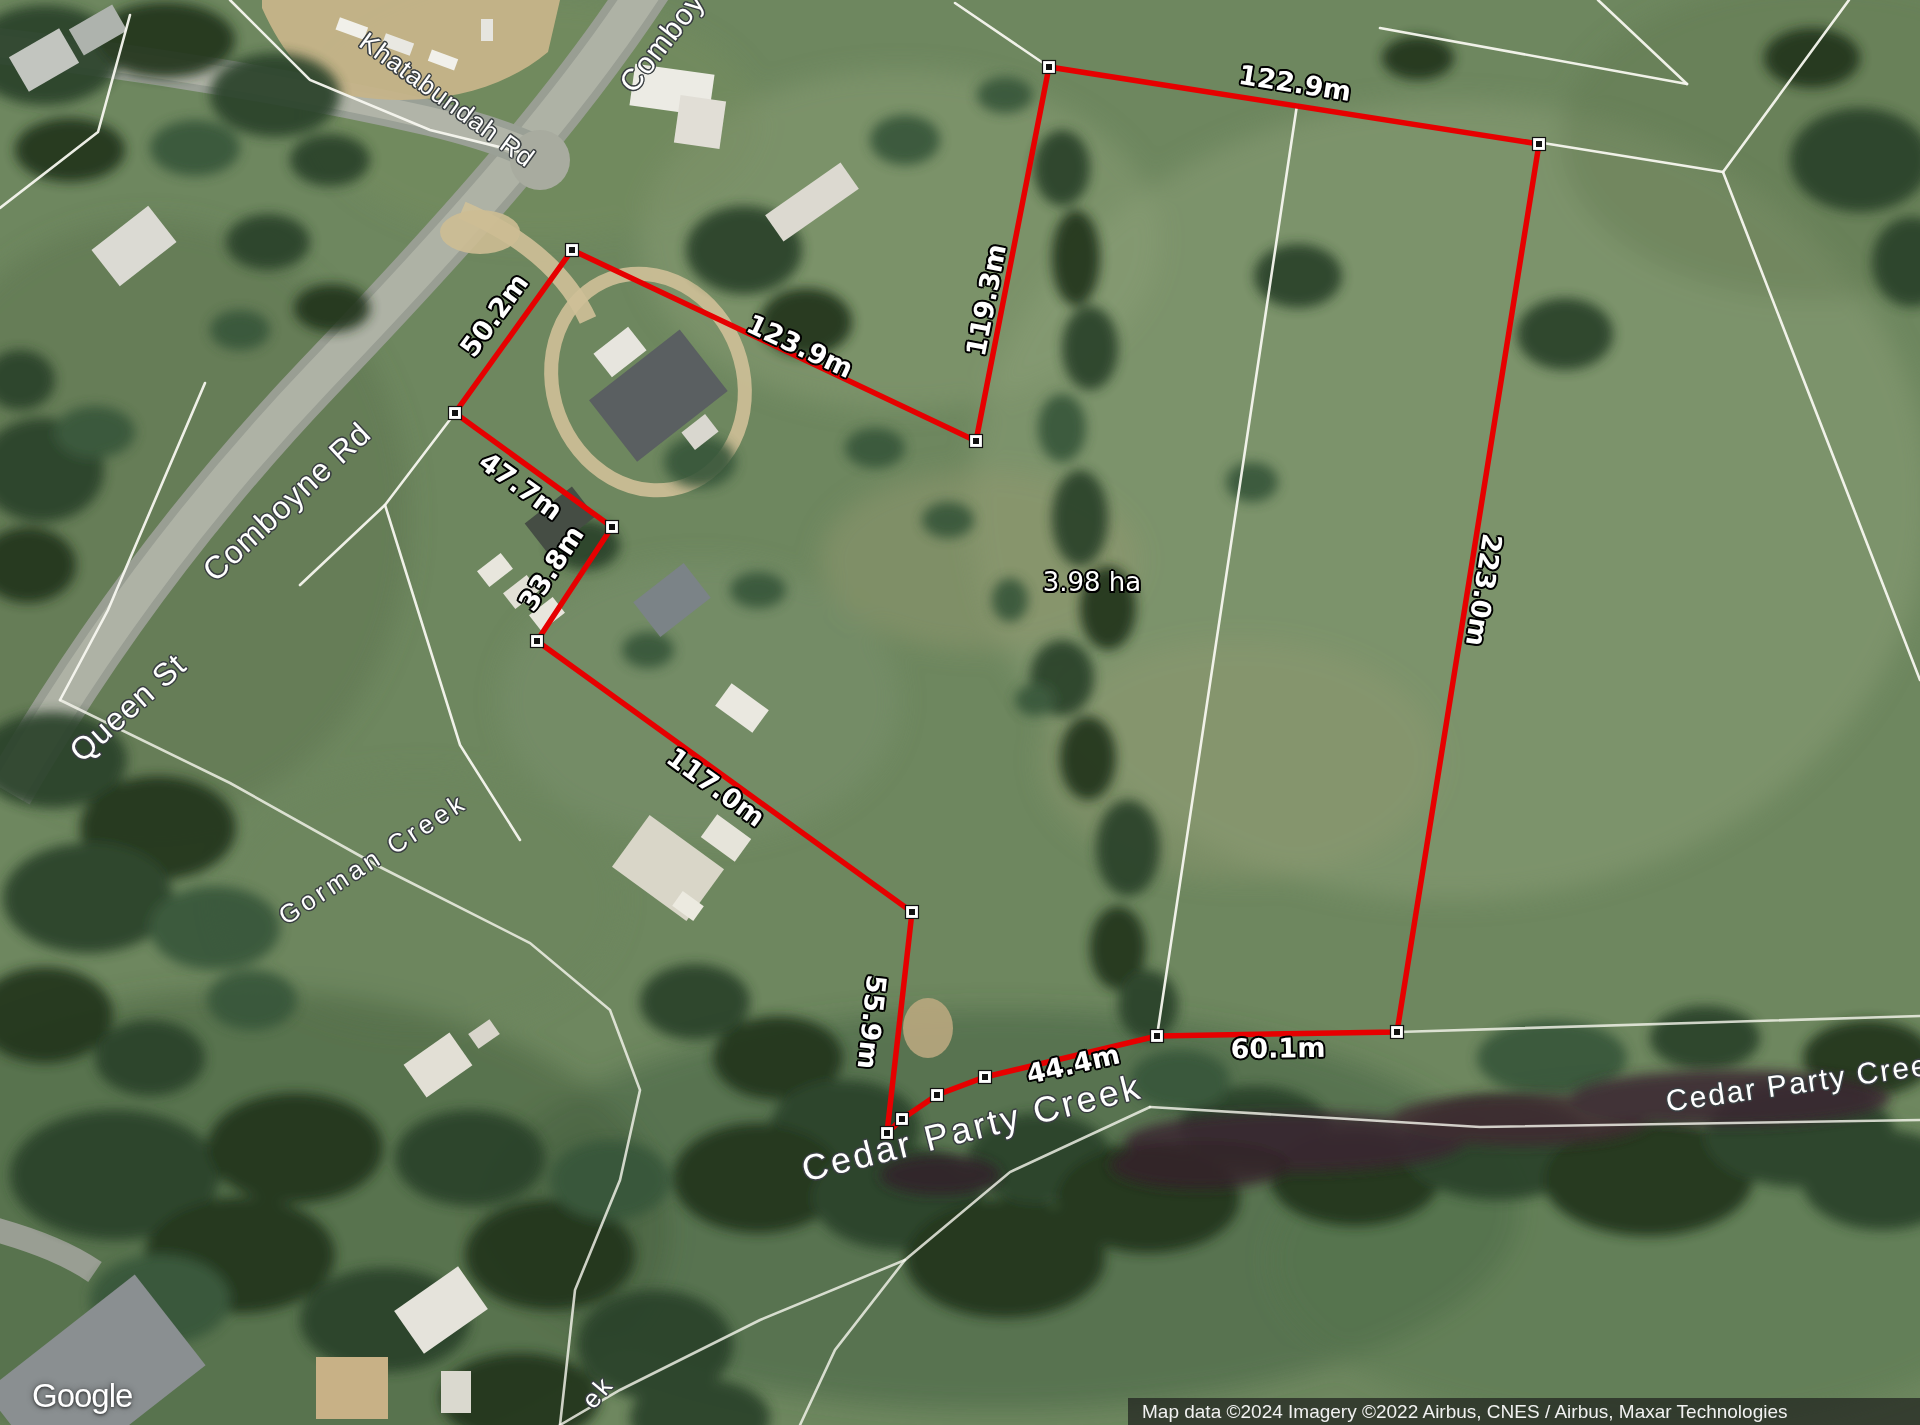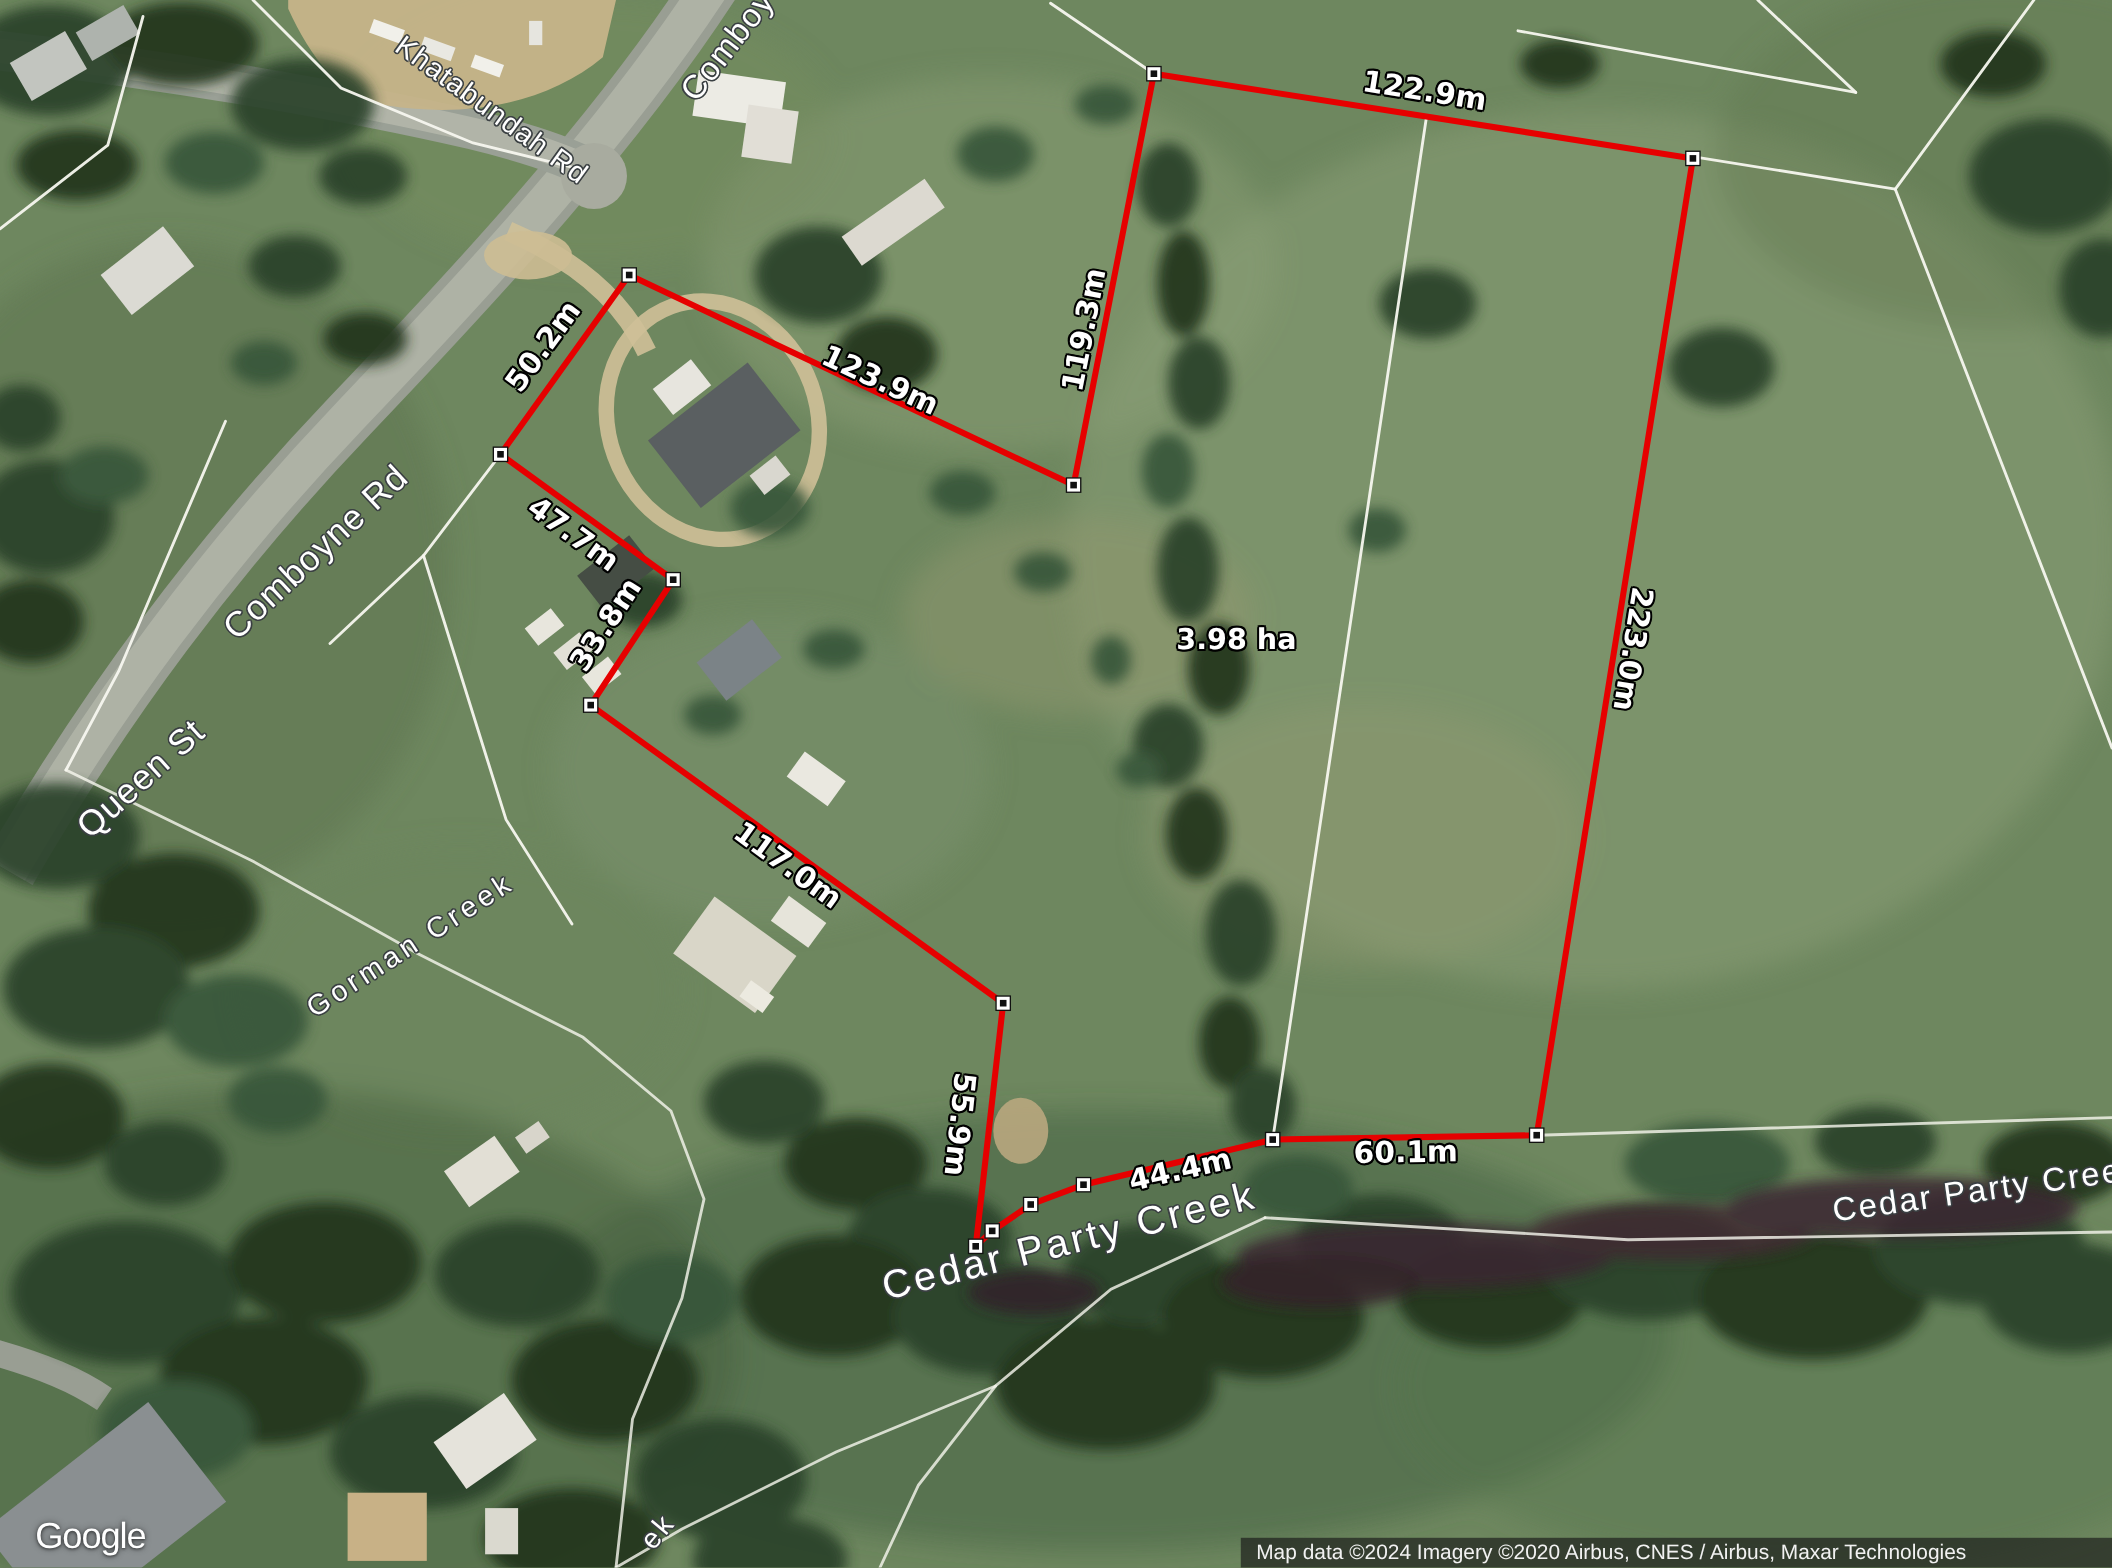--- a/index.html
+++ b/index.html
@@ -23,21 +23,21 @@
   #lbl-119-3 {left:986px; top:300px; --r:-79deg;}
   #lbl-123-9 {left:800px; top:346px; --r:25deg;}
   #lbl-50-2  {left:494px; top:315px; --r:-54deg;}
   #lbl-47-7  {left:521px; top:486px; --r:36deg;}
   #lbl-33-8  {left:551px; top:568px; --r:-57deg;}
   #lbl-117-0 {left:716px; top:787px; --r:36deg;}
   #lbl-55-9  {left:872px; top:1022px;--r:96deg;}
   #lbl-44-4  {left:1073px;top:1064px;--r:-13deg;}
   #lbl-60-1  {left:1278px;top:1048px;--r:-1deg;}
   #lbl-223-0 {left:1484px;top:590px; --r:99deg;}
-  #lbl-area  {left:1092px;top:582px; font-weight:700;font-size:26px;margin-left:32px;}
+  #lbl-area  {left:1092px;top:582px; font-weight:400;font-size:26px;}
 
   #lbl-khatabundah{left:447px;top:100px;--r:36deg;font-size:26px;}
   #lbl-comboy-top{left:662px;top:42px;--r:-52deg;font-size:30px;}
   #lbl-comboyne{left:287px;top:502px;--r:-43deg;font-size:32px;}
   #lbl-queen{left:128px;top:708px;--r:-42deg;font-size:32px;}
   #lbl-gorman{left:373px;top:859px;--r:-33deg;font-size:26px;letter-spacing:4px;}
   #lbl-cedar-main{left:972px;top:1128px;--r:-14deg;font-size:36px;letter-spacing:3px;}
   #lbl-cedar-east{left:1806px;top:1082px;--r:-8deg;font-size:30px;letter-spacing:2px;}
   #lbl-ek{left:598px;top:1392px;--r:-50deg;font-size:26px;letter-spacing:3px;}
 
@@ -353,15 +353,15 @@
   <div class="lbl place" id="lbl-comboy-top">Comboy</div>
   <div class="lbl place" id="lbl-comboyne">Comboyne Rd</div>
   <div class="lbl place" id="lbl-queen">Queen St</div>
   <div class="lbl place" id="lbl-gorman">Gorman Creek</div>
   <div class="lbl place" id="lbl-cedar-main">Cedar Party Creek</div>
   <div class="lbl place" id="lbl-cedar-east">Cedar Party Creek</div>
   <div class="lbl place" id="lbl-ek">ek</div>
 
   <div id="google-logo">Google</div>
   <div id="attr-bar">
-    <span>Map data ©2024 Imagery ©2020 Airbus, CNES / Airbus, Maxar Technologies</span>
+    <span>Map data ©2024 Imagery ©2022 Airbus, CNES / Airbus, Maxar Technologies</span>
   </div>
 </div>
 
 </body></html>

